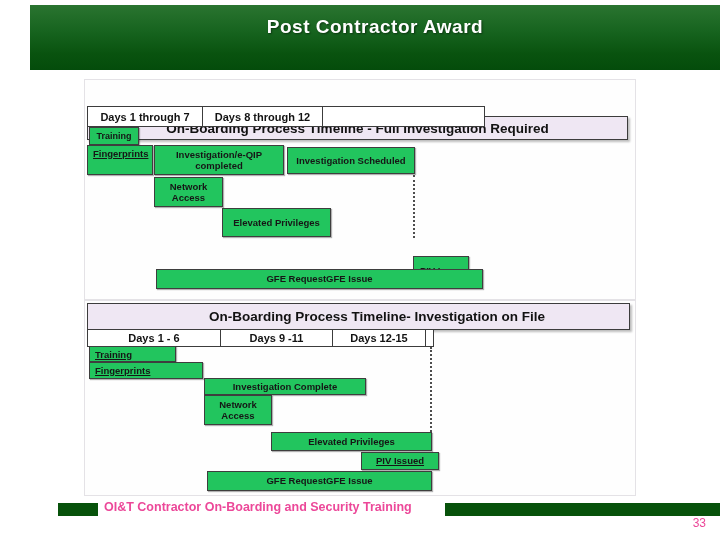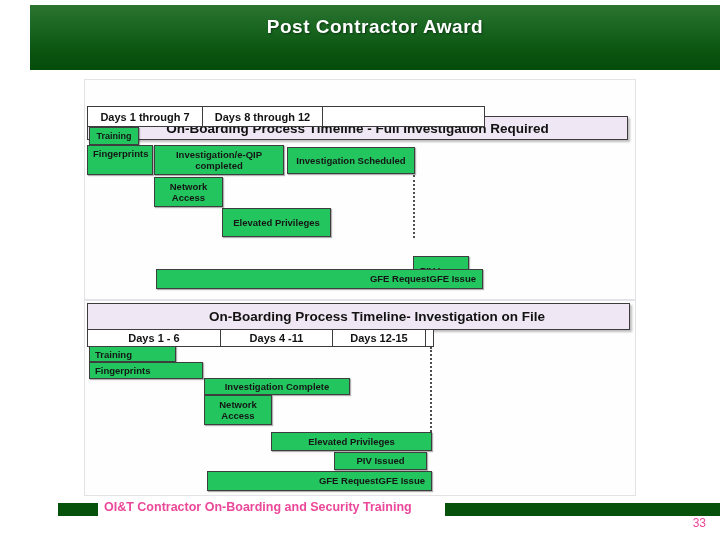--- a/index.html
+++ b/index.html
@@ -60,24 +60,24 @@
     background: #22c55e;
     border: 1px solid #3e3e3e;
     box-shadow: 1px 1px 1px rgba(0,0,0,0.3);
     display: flex; align-items: center; justify-content: center;
     text-align: center;
     font-weight: bold; font-size: 9.5px; line-height: 1.2; color: #161616;
     box-sizing: border-box;
   }
   .box.top-left {
     align-items: flex-start; justify-content: flex-start;
-    text-align: left; padding: 2px 0 0 5px;
+    text-align: left; padding: 2px 0 0 5px; text-decoration: underline;
   }
   .box.bar {
-    justify-content: flex-end; padding: 0 6px; text-align: left;
+    justify-content: center; padding: 0 6px; text-align: left;
   }
 
   .dashline {
     position: absolute; width: 0;
     border-left: 2px dotted #4d4d4d;
   }
   .tl1-dash { left: 413px; top: 175px; height: 63px; }
   .tl2-dash { left: 430px; top: 347px; height: 85px; }
 
   
@@ -86,24 +86,24 @@
   .t1-investigation { left: 154px; top: 145px; width: 130px; height: 30px; }
   .t1-invsched      { left: 287px; top: 147px; width: 128px; height: 27px; }
   .t1-network       { left: 154px; top: 177px; width: 69px;  height: 30px; }
   .t1-elevated      { left: 222px; top: 208px; width: 109px; height: 29px; }
   .t1-piv           { left: 413px; top: 256px; width: 56px;  height: 30px; }
   .t1-gfe           { left: 156px; top: 269px; width: 327px; height: 20px; }
 
   
   .t2-training      { left: 89px;  top: 346px; width: 87px;  height: 16px; }
   .t2-fingerprints  { left: 89px;  top: 362px; width: 114px; height: 17px; }
-  .t2-invcomplete   { left: 204px; top: 378px; width: 146px; height: 17px; }
+  .t2-invcomplete   { left: 204px; top: 378px; width: 162px; height: 17px; }
   .t2-network       { left: 204px; top: 395px; width: 68px;  height: 30px; }
   .t2-elevated      { left: 271px; top: 432px; width: 161px; height: 19px; }
-  .t2-piv           { left: 334px; top: 452px; width: 93px;  height: 18px; }
+  .t2-piv           { left: 361px; top: 452px; width: 78px;  height: 18px; text-decoration: underline; }
   .t2-gfe           { left: 207px; top: 471px; width: 225px; height: 20px; }
 
   
   .footer-bar { position: absolute; top: 503px; height: 13px; background: #07520b; }
   .footer-bar-left  { left: 58px;  width: 40px; }
   .footer-bar-right { left: 445px; width: 275px; }
   .footer-text {
     position: absolute; left: 104px; top: 500px;
     font-size: 12.5px; font-weight: bold; color: #ec4899; white-space: nowrap;
   }
@@ -143,21 +143,21 @@
     <span>GFE Request</span>
     <span>GFE Issue</span>
   </div>
 
   <div class="frame frame-2"></div>
 
   <div class="tl-header tl2-header">On-Boarding Process Timeline- Investigation on File</div>
 
   <div class="dayrow tl2-dayrow">
     <div class="daycell" style="width:133px">Days 1 - 6</div>
-    <div class="daycell" style="width:112px">Days 4 -11</div>
+    <div class="daycell" style="width:112px">Days 9 -11</div>
     <div class="daycell" style="width:93px">Days 12-15</div>
     <div class="daycell tail" style="flex:1"></div>
   </div>
 
   <div class="box top-left t2-training">Training</div>
   <div class="box top-left t2-fingerprints">Fingerprints</div>
   <div class="box t2-invcomplete">Investigation Complete</div>
   <div class="box t2-network">Network Access</div>
   <div class="dashline tl2-dash"></div>
   <div class="box t2-elevated">Elevated Privileges</div>

